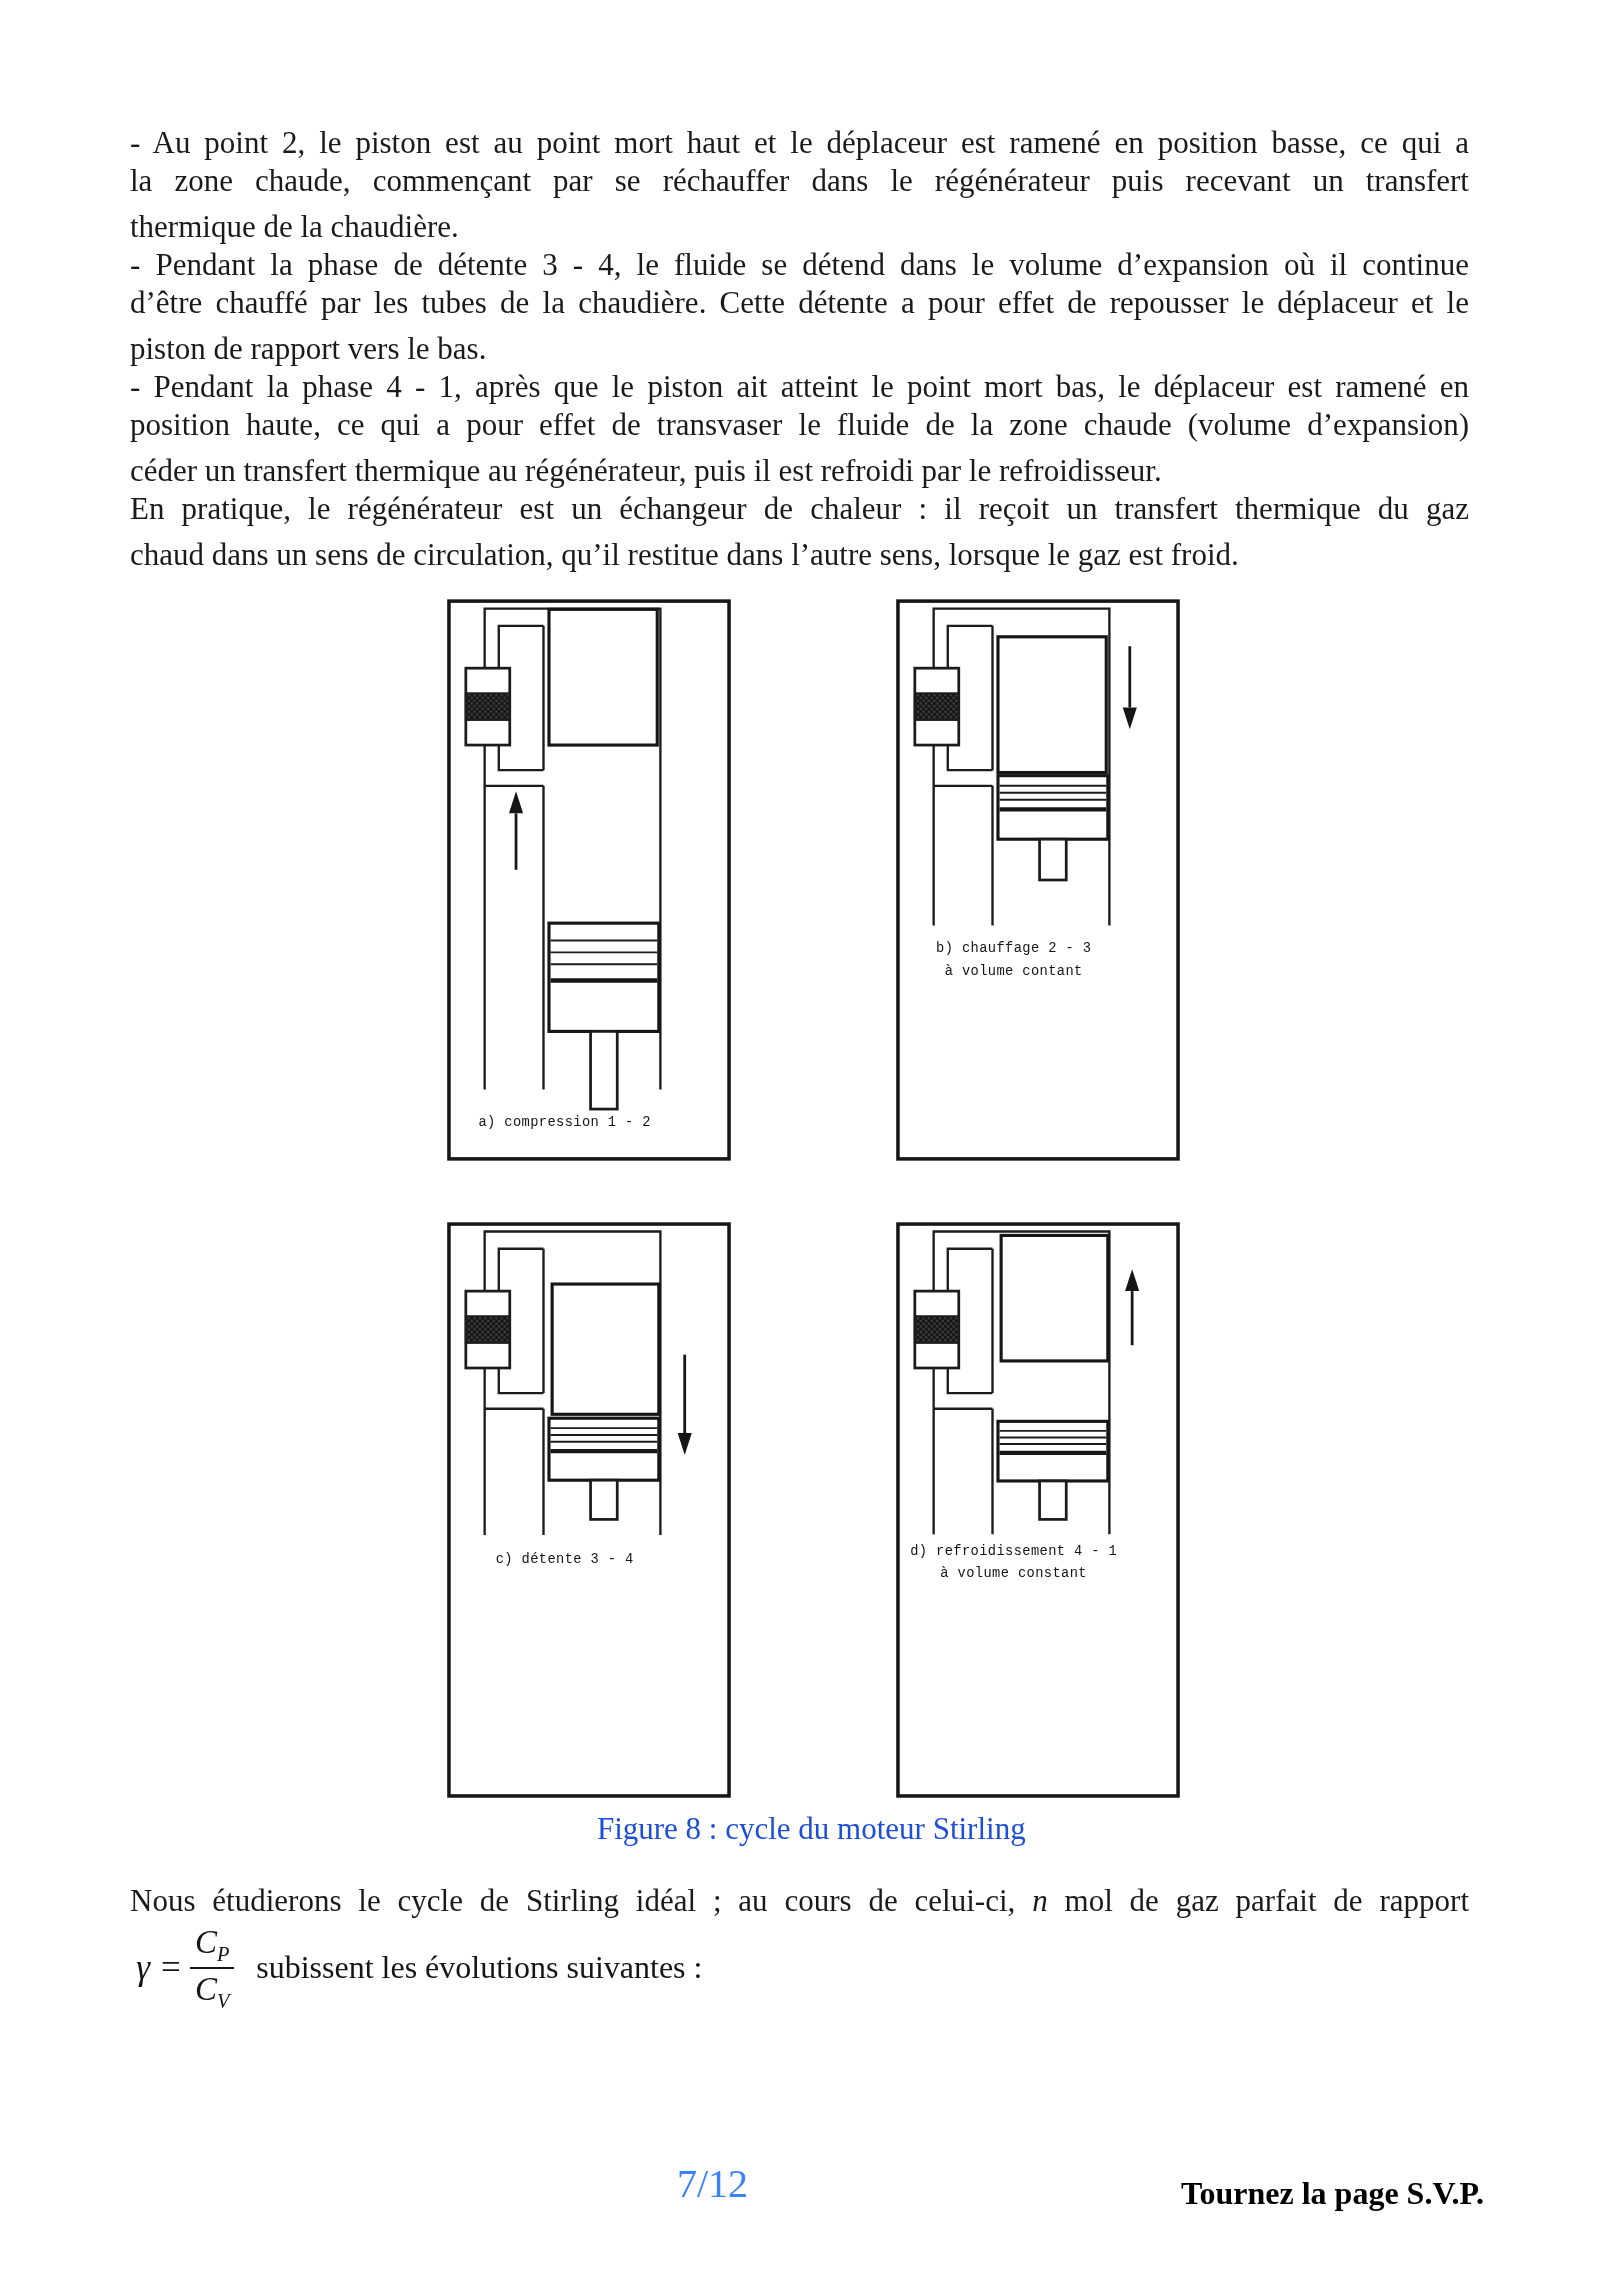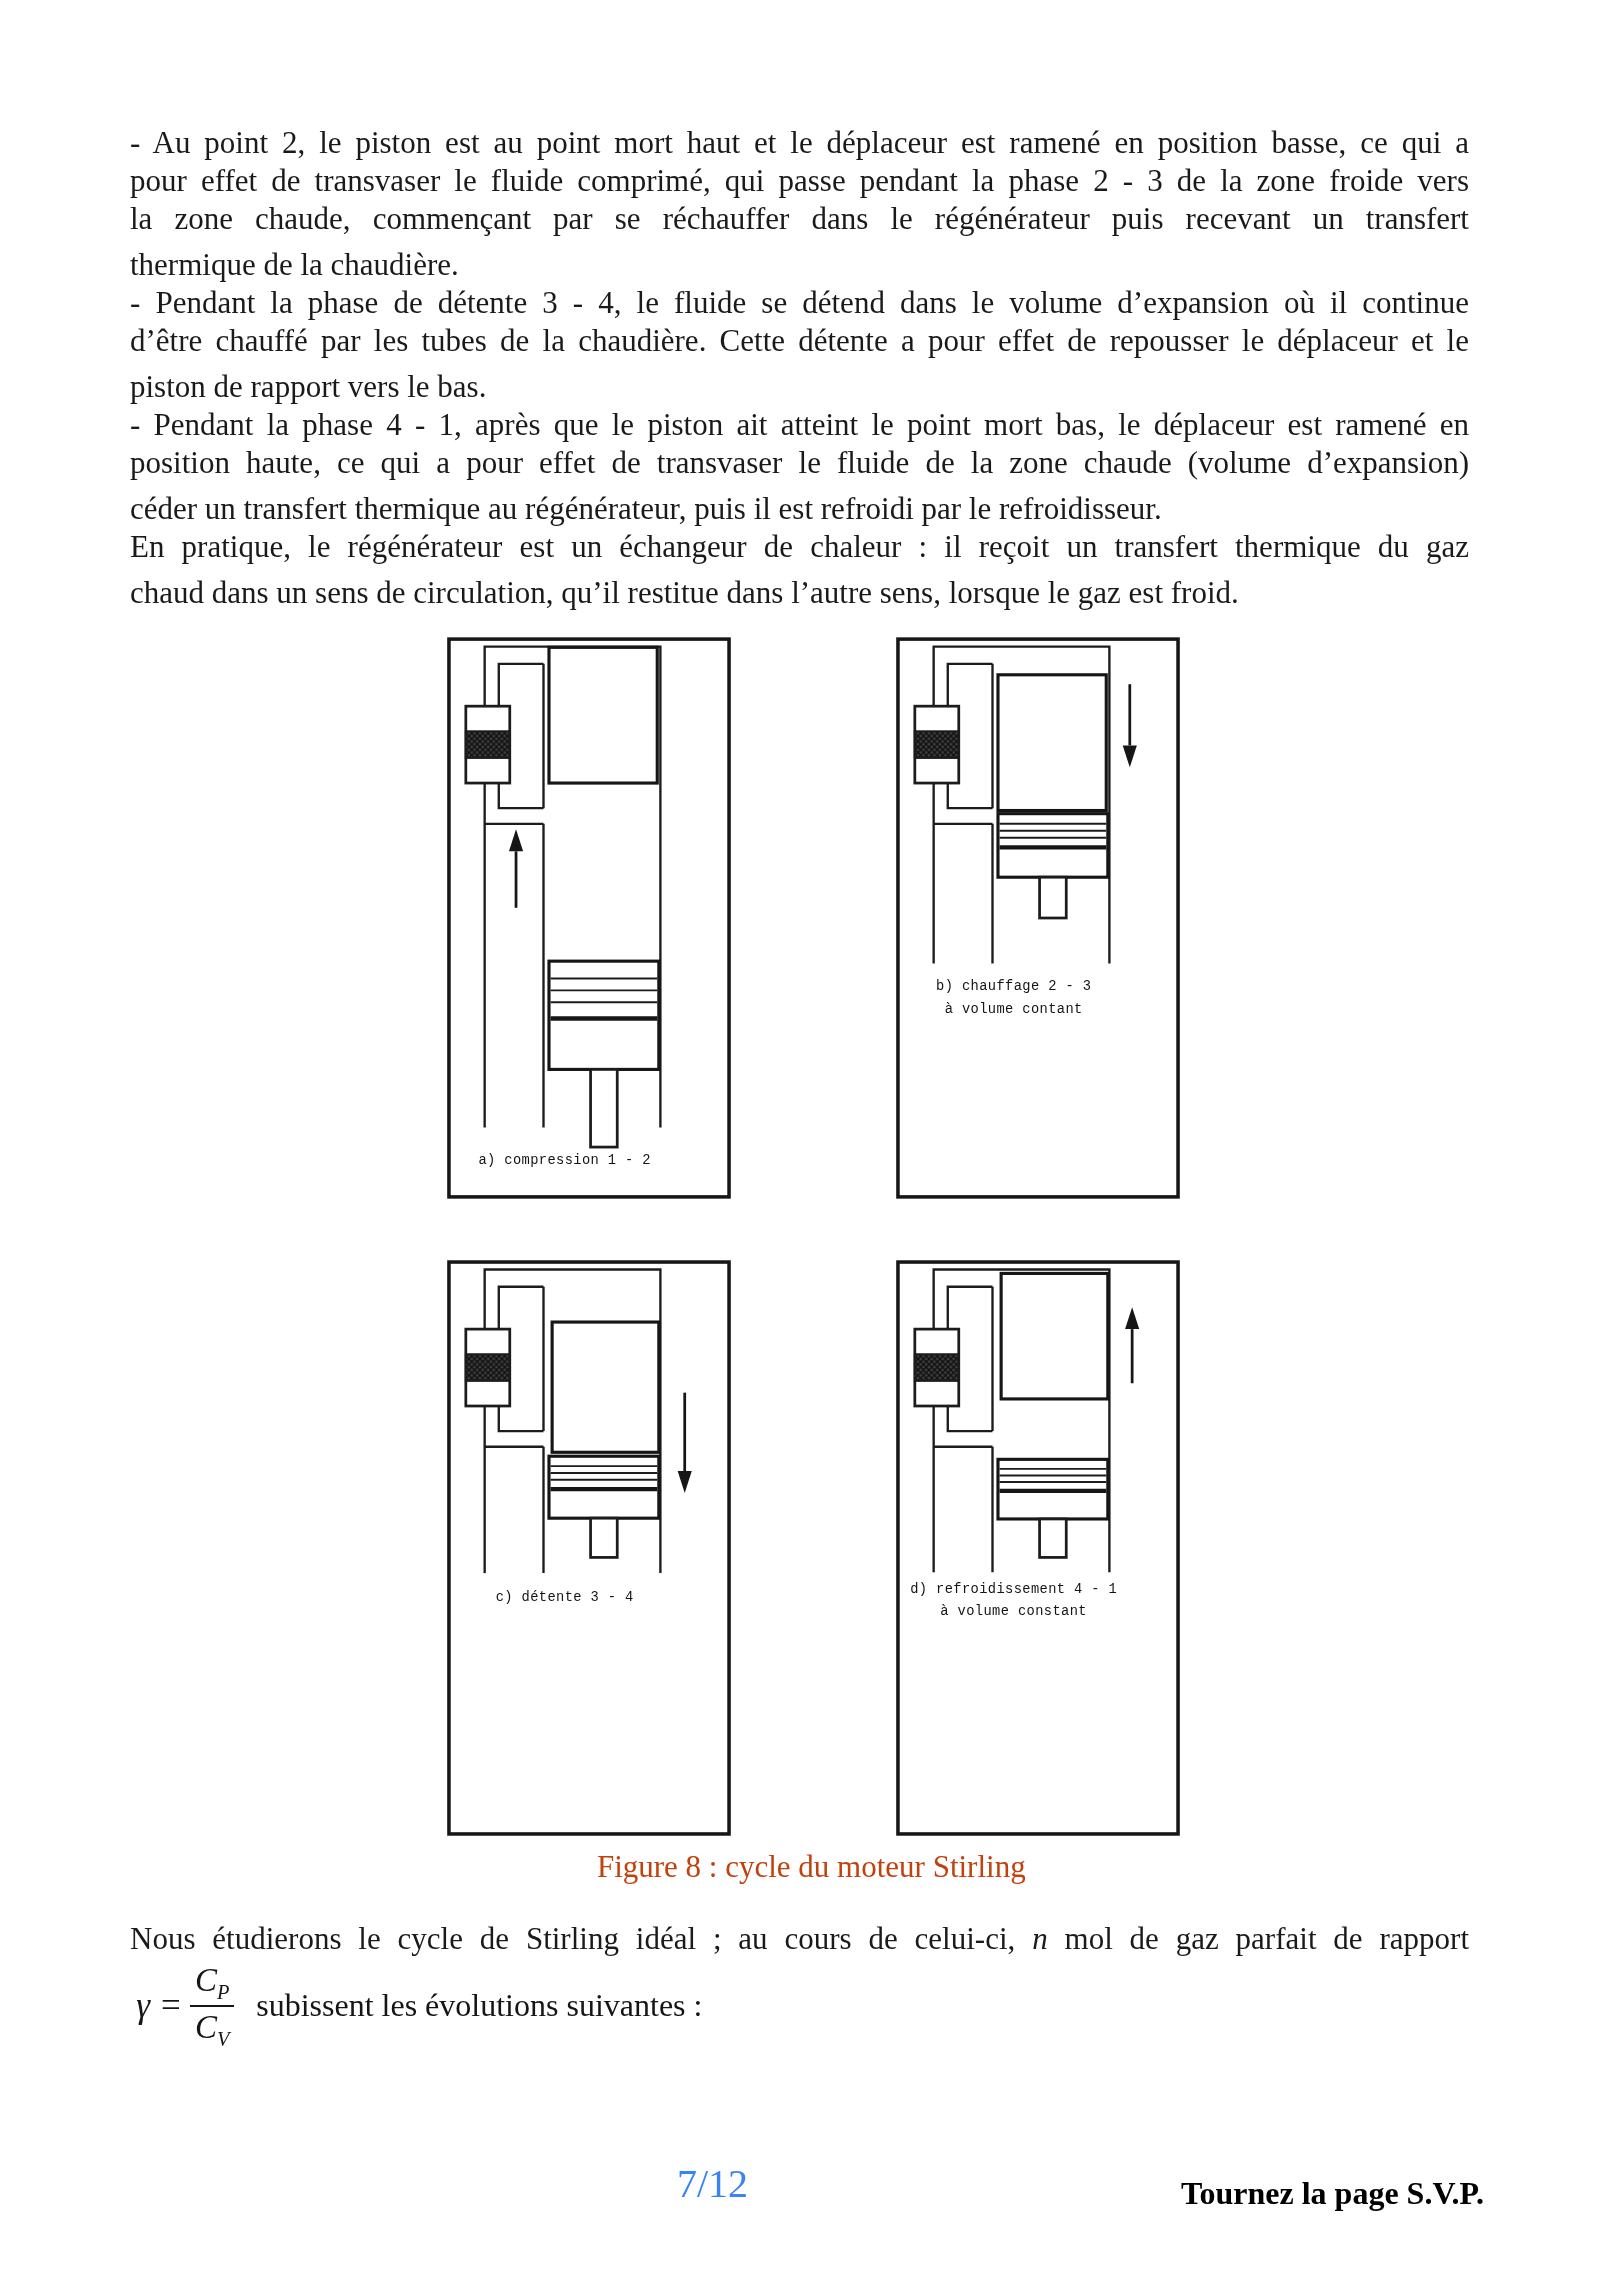--- a/index.html
+++ b/index.html
@@ -16,21 +16,21 @@
   .bline.last{text-align-last:left;margin-top:8px;}
   #figure-grid{
     margin-top:25px;margin-left:317px;
     display:grid;grid-template-columns:284px 284px;
     column-gap:165px;row-gap:61px;width:733px;
   }
   .panel{width:232px;}
   .panel svg{display:block;}
   .fig-caption{
     margin-top:12.6px;text-align:center;font-size:31px;line-height:36px;
-    padding-left:23.6px;color:#c2410c;
+    padding-left:23.6px;color:#1d4ed8;
   }
   .cl1{
     margin-top:35px;font-size:31px;line-height:38px;
     text-align:justify;text-align-last:justify;
   }
   .cl1 .var{font-style:italic;}
   .formula-row{
     margin-top:4.7px;display:flex;align-items:center;
     font-size:32px;padding-left:6.3px;color:#151515;
   }
@@ -45,21 +45,20 @@
   .after{margin-left:22px;}
   .pageno{position:absolute;left:677px;top:2160px;font-size:40px;color:#3b82f6;}
   .turn{position:absolute;right:138px;top:2175px;font-size:32px;font-weight:bold;color:#000000;margin-left:48px;}
 </style>
 </head>
 <body>
 
 <div class="content">
   <div id="paragraphs">
       <div class="bline">- Au point 2, le piston est au point mort haut et le déplaceur est ramené en position basse, ce qui a</div>
-      <div class="bline">pour effet de transvaser le fluide comprimé, qui passe pendant la phase 2 - 3 de la zone froide vers</div>
       <div class="bline">la zone chaude, commençant par se réchauffer dans le régénérateur puis recevant un transfert</div>
       <div class="bline last">thermique de la chaudière.</div>
       <div class="bline">- Pendant la phase de détente 3 - 4, le fluide se détend dans le volume d’expansion où il continue</div>
       <div class="bline">d’être chauffé par les tubes de la chaudière. Cette détente a pour effet de repousser le déplaceur et le</div>
       <div class="bline last">piston de rapport vers le bas.</div>
       <div class="bline">- Pendant la phase 4 - 1, après que le piston ait atteint le point mort bas, le déplaceur est ramené en</div>
       <div class="bline">position haute, ce qui a pour effet de transvaser le fluide de la zone chaude (volume d’expansion)</div>
       <div class="bline last">céder un transfert thermique au régénérateur, puis il est refroidi par le refroidisseur.</div>
       <div class="bline">En pratique, le régénérateur est un échangeur de chaleur : il reçoit un transfert thermique du gaz</div>
       <div class="bline last">chaud dans un sens de circulation, qu’il restitue dans l’autre sens, lorsque le gaz est froid.</div>

